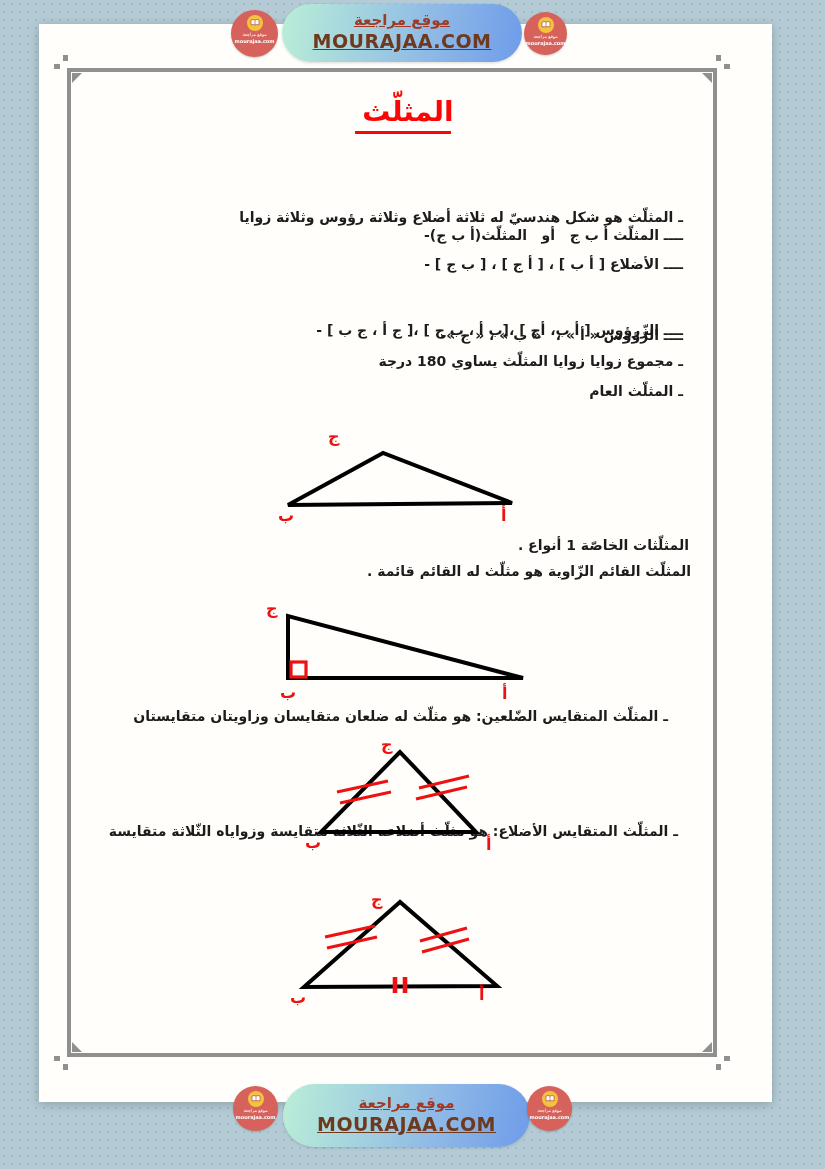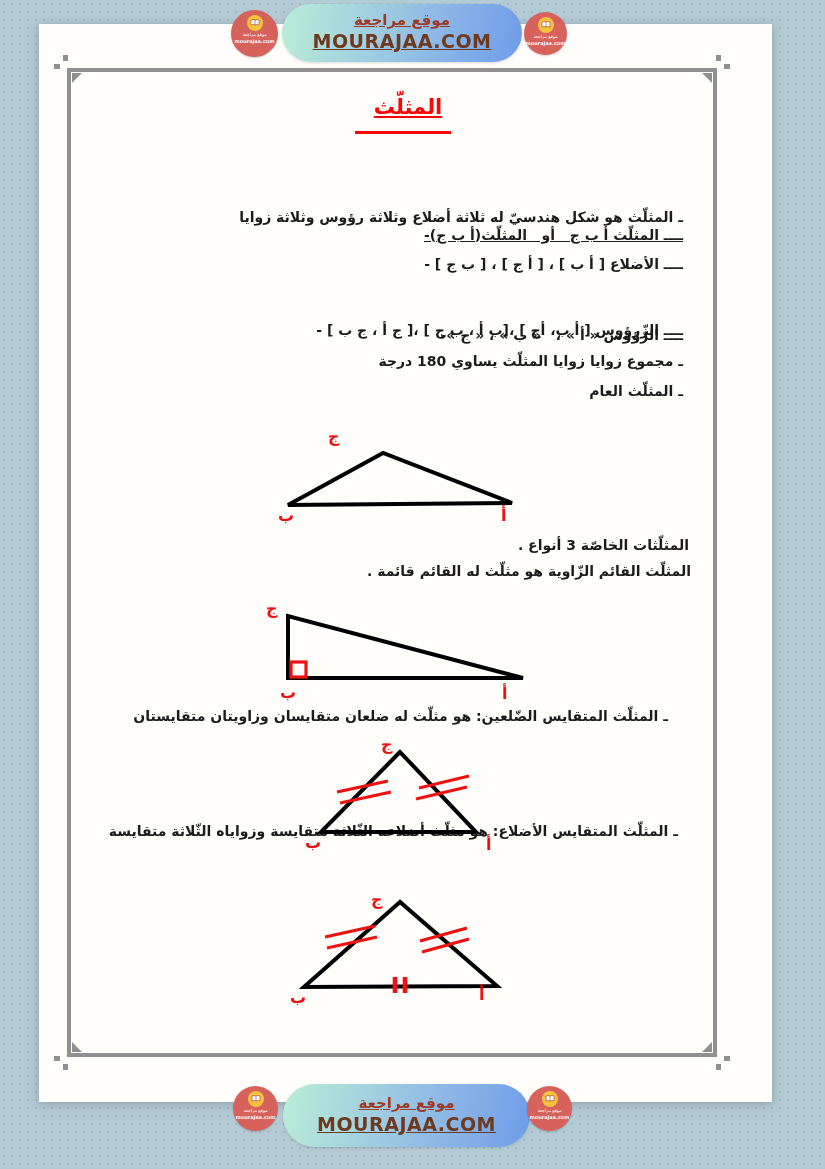--- a/index.html
+++ b/index.html
@@ -60,21 +60,21 @@
   .logo-fr{left:527px;top:1086px;width:45px;height:45px;}
   .badge{
     width:16px;height:16px;border-radius:50%;background:#f4c33d;
     margin:5px auto 1px auto;display:flex;align-items:center;justify-content:center;
   }
   .logo-t1{font-size:4.5px;color:#ffffff;line-height:1.3;}
   .logo-t2{font-size:5px;color:#ffffff;font-weight:bold;line-height:1.2;}
 
   .doc-title{
     position:absolute;left:348px;top:95px;width:120px;text-align:center;
-    color:#fb0505;font-size:21px;font-weight:bold;text-decoration:underline;
+    color:#fb0505;font-size:28px;font-weight:bold;
   }
   .title-underline{position:absolute;left:355px;top:131px;width:96px;height:3px;background:#fb0505;}
 
   .tline{
     position:absolute;direction:rtl;white-space:pre;font-weight:bold;
     font-size:14px;color:#1c1c1c;
   }
   .tri-svg{position:absolute;}
   .tri-svg polygon, .tri-svg polyline{fill:none;stroke:#000;stroke-width:4;stroke-linejoin:miter;}
   .tri-svg text{font-family:"DejaVu Sans",sans-serif;font-weight:bold;font-size:16px;fill:#ee1111;}
@@ -123,27 +123,27 @@
       </svg>
   </div>
   <div class="logo-t1">موقع مراجعة</div>
   <div class="logo-t2">mourajaa.com</div>
 </div>
 
 <div class="doc-title">المثلّث</div>
 <div class="title-underline"></div>
 
 <div class="tline" style="right:142px;top:209px;">ـ المثلّث هو شكل هندسيّ له ثلاثة أضلاع وثلاثة رؤوس وثلاثة زوايا</div>
-<div class="tline" style="right:142px;top:227px;text-decoration:underline;">ــــ المثلّث أ ب ج   أو   المثلّث(أ ب ج)-</div>
+<div class="tline" style="right:142px;top:227px;">ــــ المثلّث أ ب ج   أو   المثلّث(أ ب ج)-</div>
 <div class="tline" style="right:142px;top:256px;">ــــ الأضلاع [ أ ب ] ، [ أ ج ] ، [ ب ج ] -</div>
 <div class="tline" style="right:142px;top:289px;margin-top:38px;">ــــ الرّؤوس « أ » ،   « ب » ، « ج »-</div>
 <div class="tline" style="right:142px;top:322px;">ــــ الزّرؤوس [ أ ب، أج ] ،[ب أ ، ب ج ] ،[ ج أ ، ج ب ] -</div>
 <div class="tline" style="right:142px;top:353px;margin-left:44px;">ـ مجموع زوايا زوايا المثلّث يساوي 180 درجة</div>
 <div class="tline" style="right:142px;top:383px;">ـ المثلّث العام</div>
-<div class="tline" style="right:136px;top:537px;">المثلّثات الخاصّة 3 أنواع .</div>
+<div class="tline" style="right:136px;top:537px;">المثلّثات الخاصّة 1 أنواع .</div>
 <div class="tline" style="right:134px;top:563px;">المثلّث القائم الزّاوية هو مثلّث له القائم قائمة .</div>
 <div class="tline" style="right:157px;top:708px;">ـ المثلّث المتقايس الضّلعين: هو مثلّث له ضلعان متقايسان وزاويتان متقايستان</div>
 <div class="tline" style="right:147px;top:823px;">ـ المثلّث المتقايس الأضلاع: هو مثلّث أضلاعه الثّلاثة متقايسة وزواياه الثّلاثة متقايسة</div>
 
 <svg class="tri-svg" style="left:260px;top:415px;" width="270" height="112">
   <polygon points="123,38 28,90 252,88"></polygon>
   <text x="68" y="27">ج</text>
   <text x="18" y="106">ب</text>
   <text x="241" y="106">أ</text>
 </svg>

